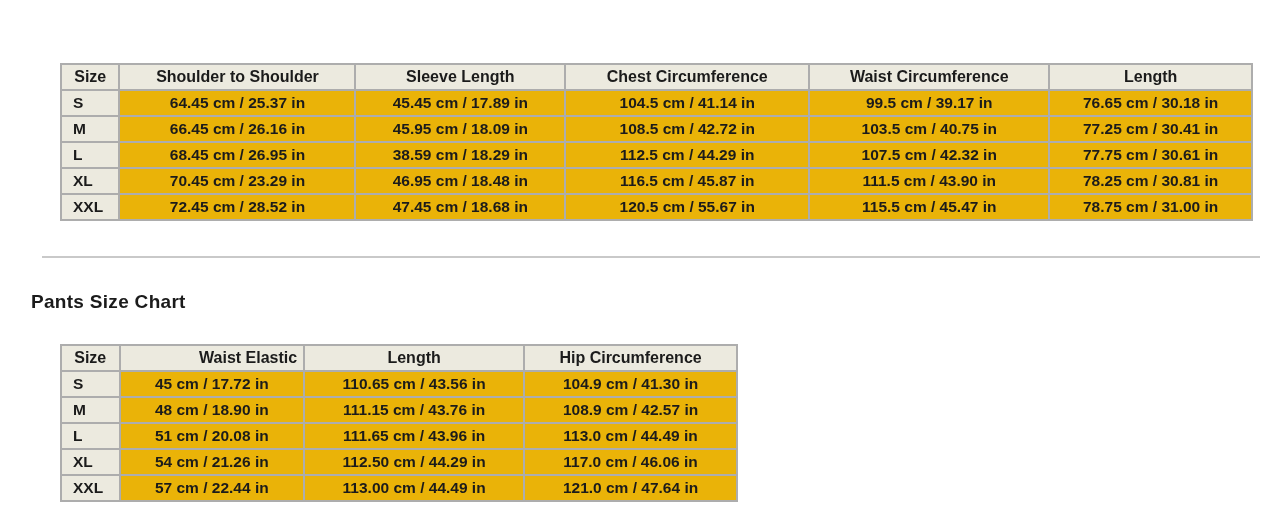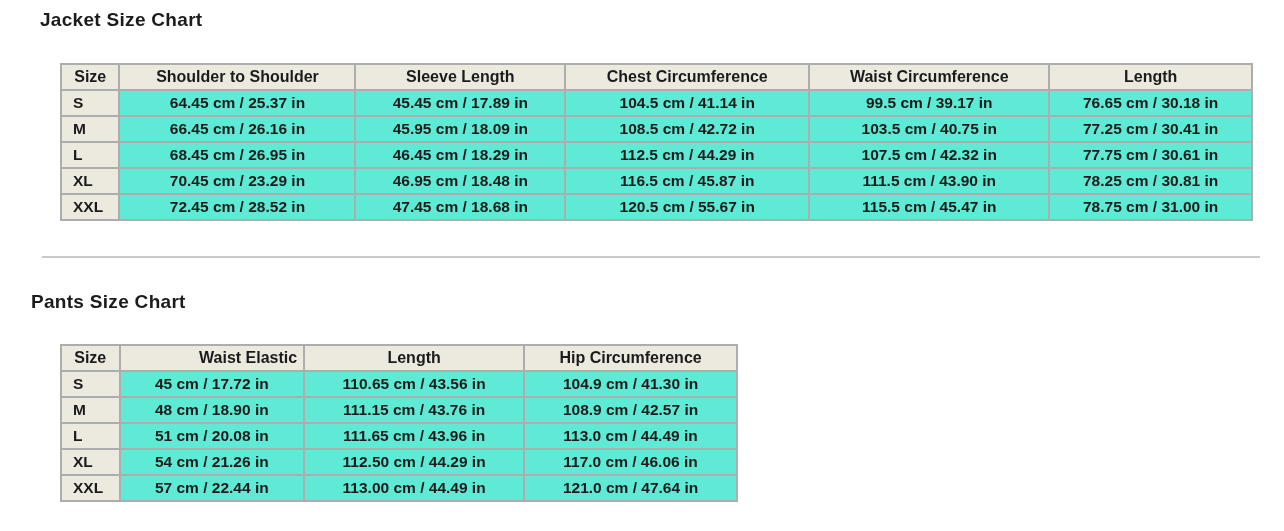--- a/index.html
+++ b/index.html
@@ -42,21 +42,21 @@
     padding: 0 6px;
     text-align: center;
     white-space: nowrap;
     overflow: hidden;
     font-weight: 700;
   }
   .size-table th {
     background: var(--header-bg, #eceadf);
     font-size: 16px;
   }
-  .size-table td { background: #5eead4; }
+  .size-table td { background: #eab308; }
   .size-table td.size-col {
     background: var(--header-bg, #eceadf);
     text-align: left;
     padding-left: 11px;
   }
 
   
   .jacket th:nth-child(1) { width: 58px;  }
   .jacket th:nth-child(2) { width: 234px; }
   .jacket th:nth-child(3) { width: 208px; }
@@ -78,21 +78,20 @@
     border: none;
     border-top: 2px solid var(--divider, #c9c9c9);
     margin: 0;
   }
 </style>
 </head>
 <body>
 
 <div class="page">
 
-  <h2 class="chart-title jacket-title">Jacket Size Chart</h2>
 
   <table class="size-table jacket">
       <thead>
         <tr>
           <th>Size</th>
           <th>Shoulder to Shoulder</th>
           <th>Sleeve Length</th>
           <th>Chest Circumference</th>
           <th>Waist Circumference</th>
           <th>Length</th>
@@ -111,21 +110,21 @@
           <td class="size-col">M</td>
           <td>66.45 cm / 26.16 in</td>
           <td>45.95 cm / 18.09 in</td>
           <td>108.5 cm / 42.72 in</td>
           <td>103.5 cm / 40.75 in</td>
           <td>77.25 cm / 30.41 in</td>
         </tr>
         <tr>
           <td class="size-col">L</td>
           <td>68.45 cm / 26.95 in</td>
-          <td>46.45 cm / 18.29 in</td>
+          <td>38.59 cm / 18.29 in</td>
           <td>112.5 cm / 44.29 in</td>
           <td>107.5 cm / 42.32 in</td>
           <td>77.75 cm / 30.61 in</td>
         </tr>
         <tr>
           <td class="size-col">XL</td>
           <td>70.45 cm / 23.29 in</td>
           <td>46.95 cm / 18.48 in</td>
           <td>116.5 cm / 45.87 in</td>
           <td>111.5 cm / 43.90 in</td>

